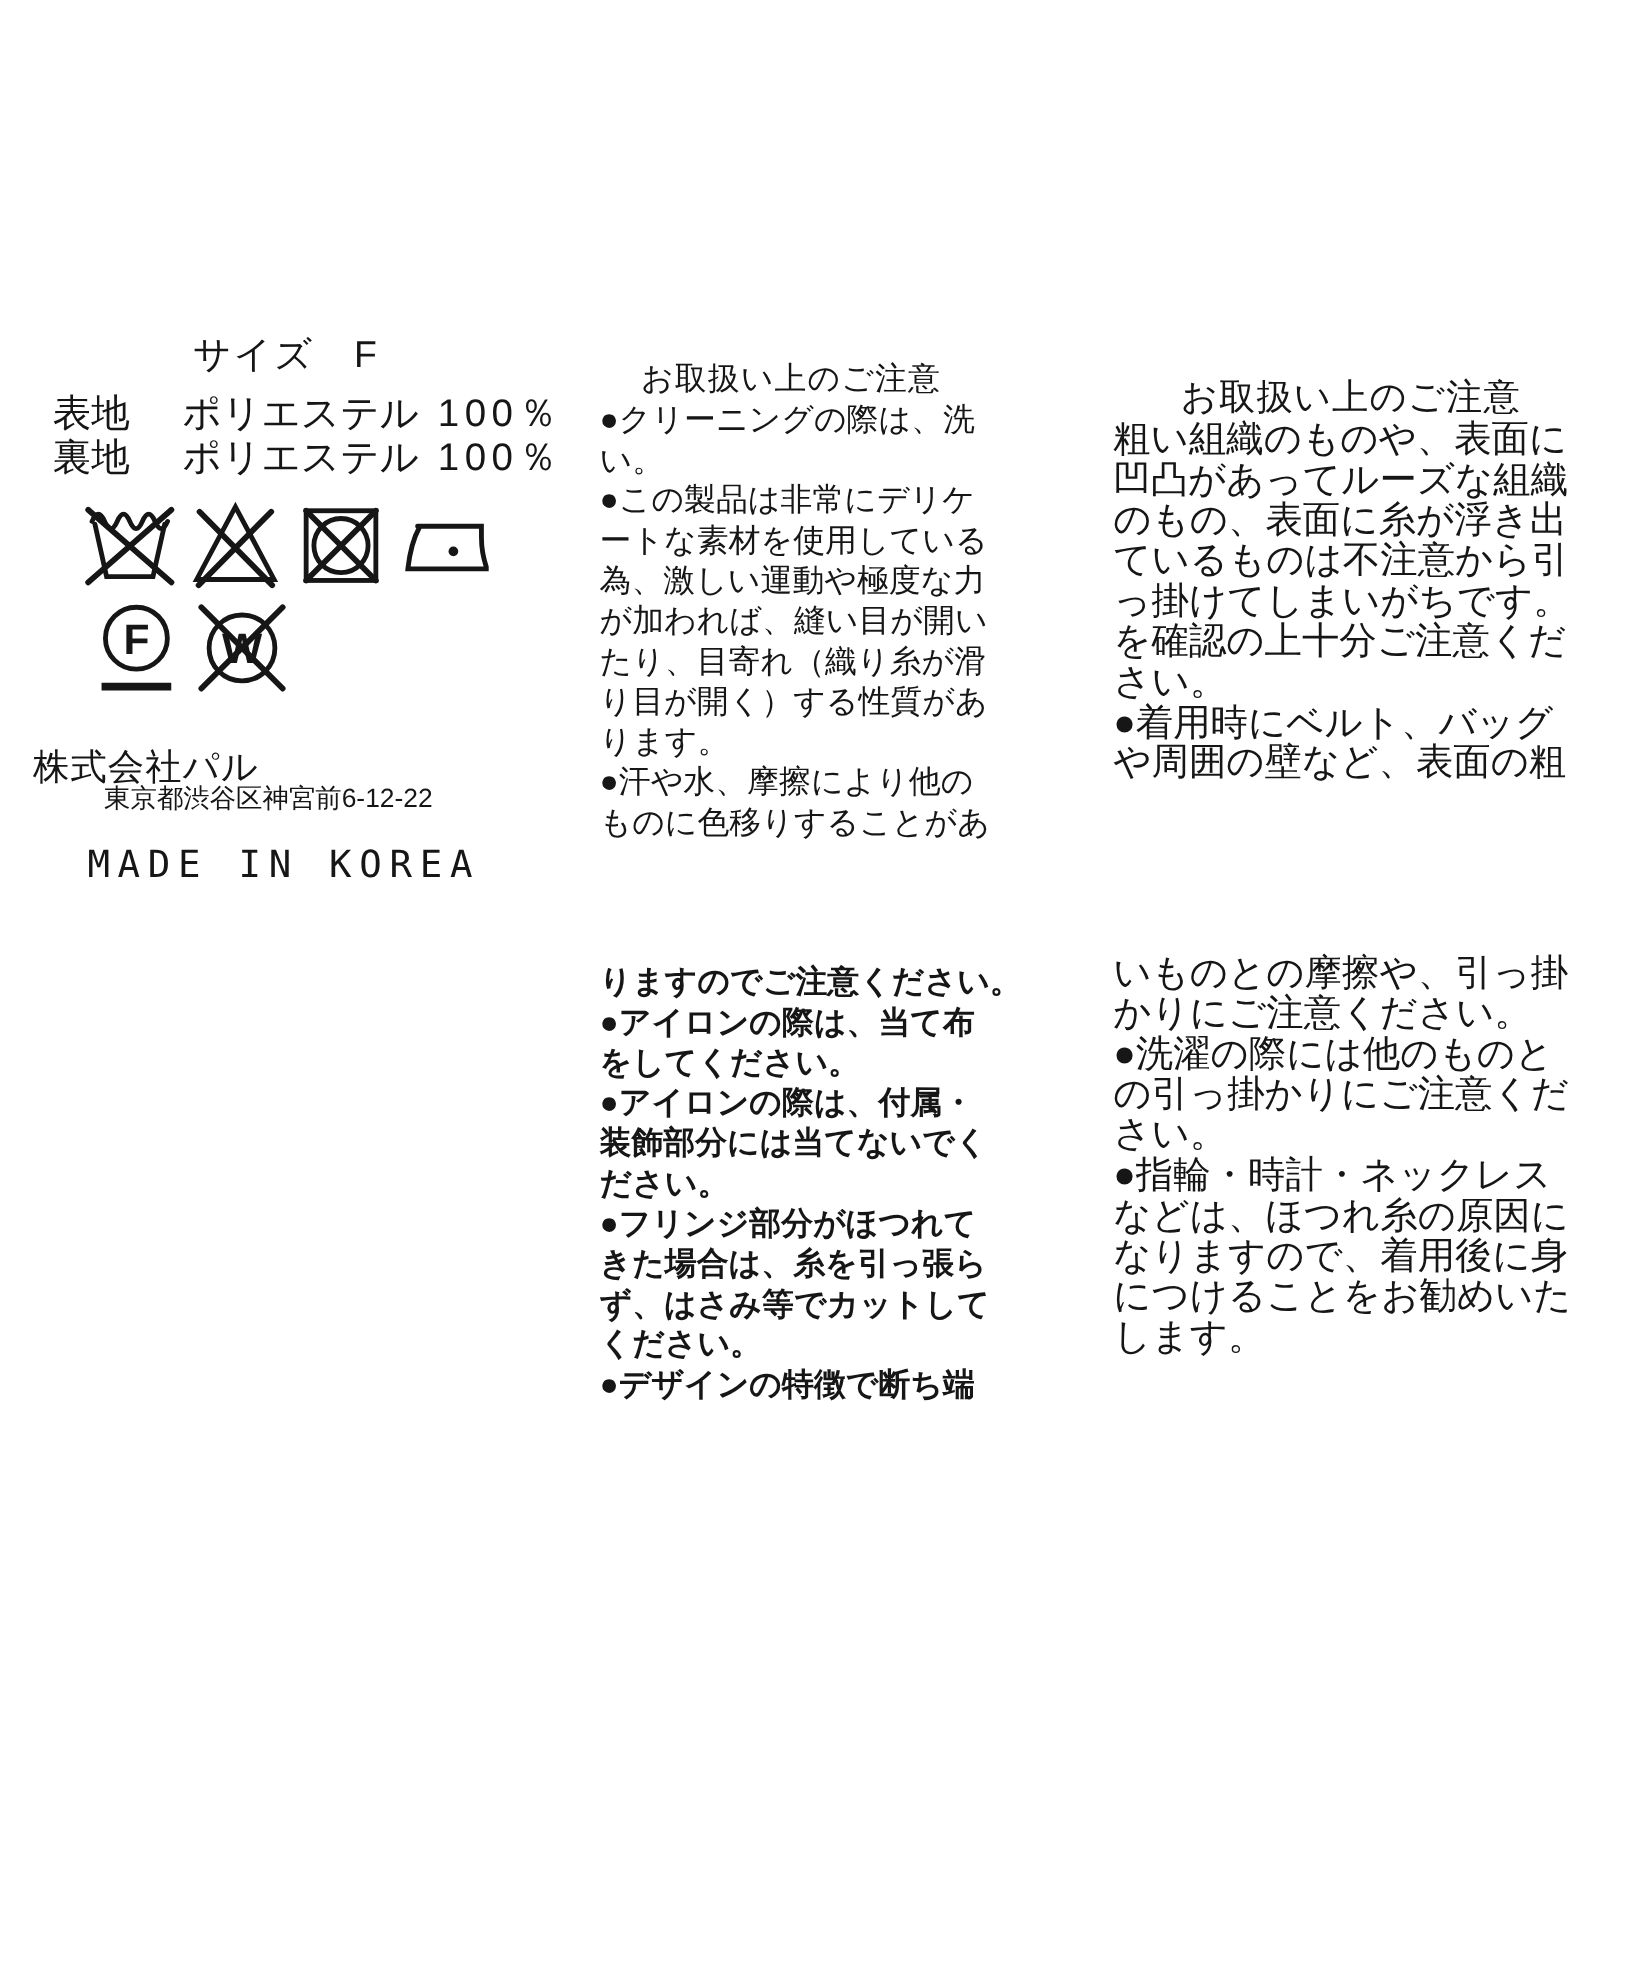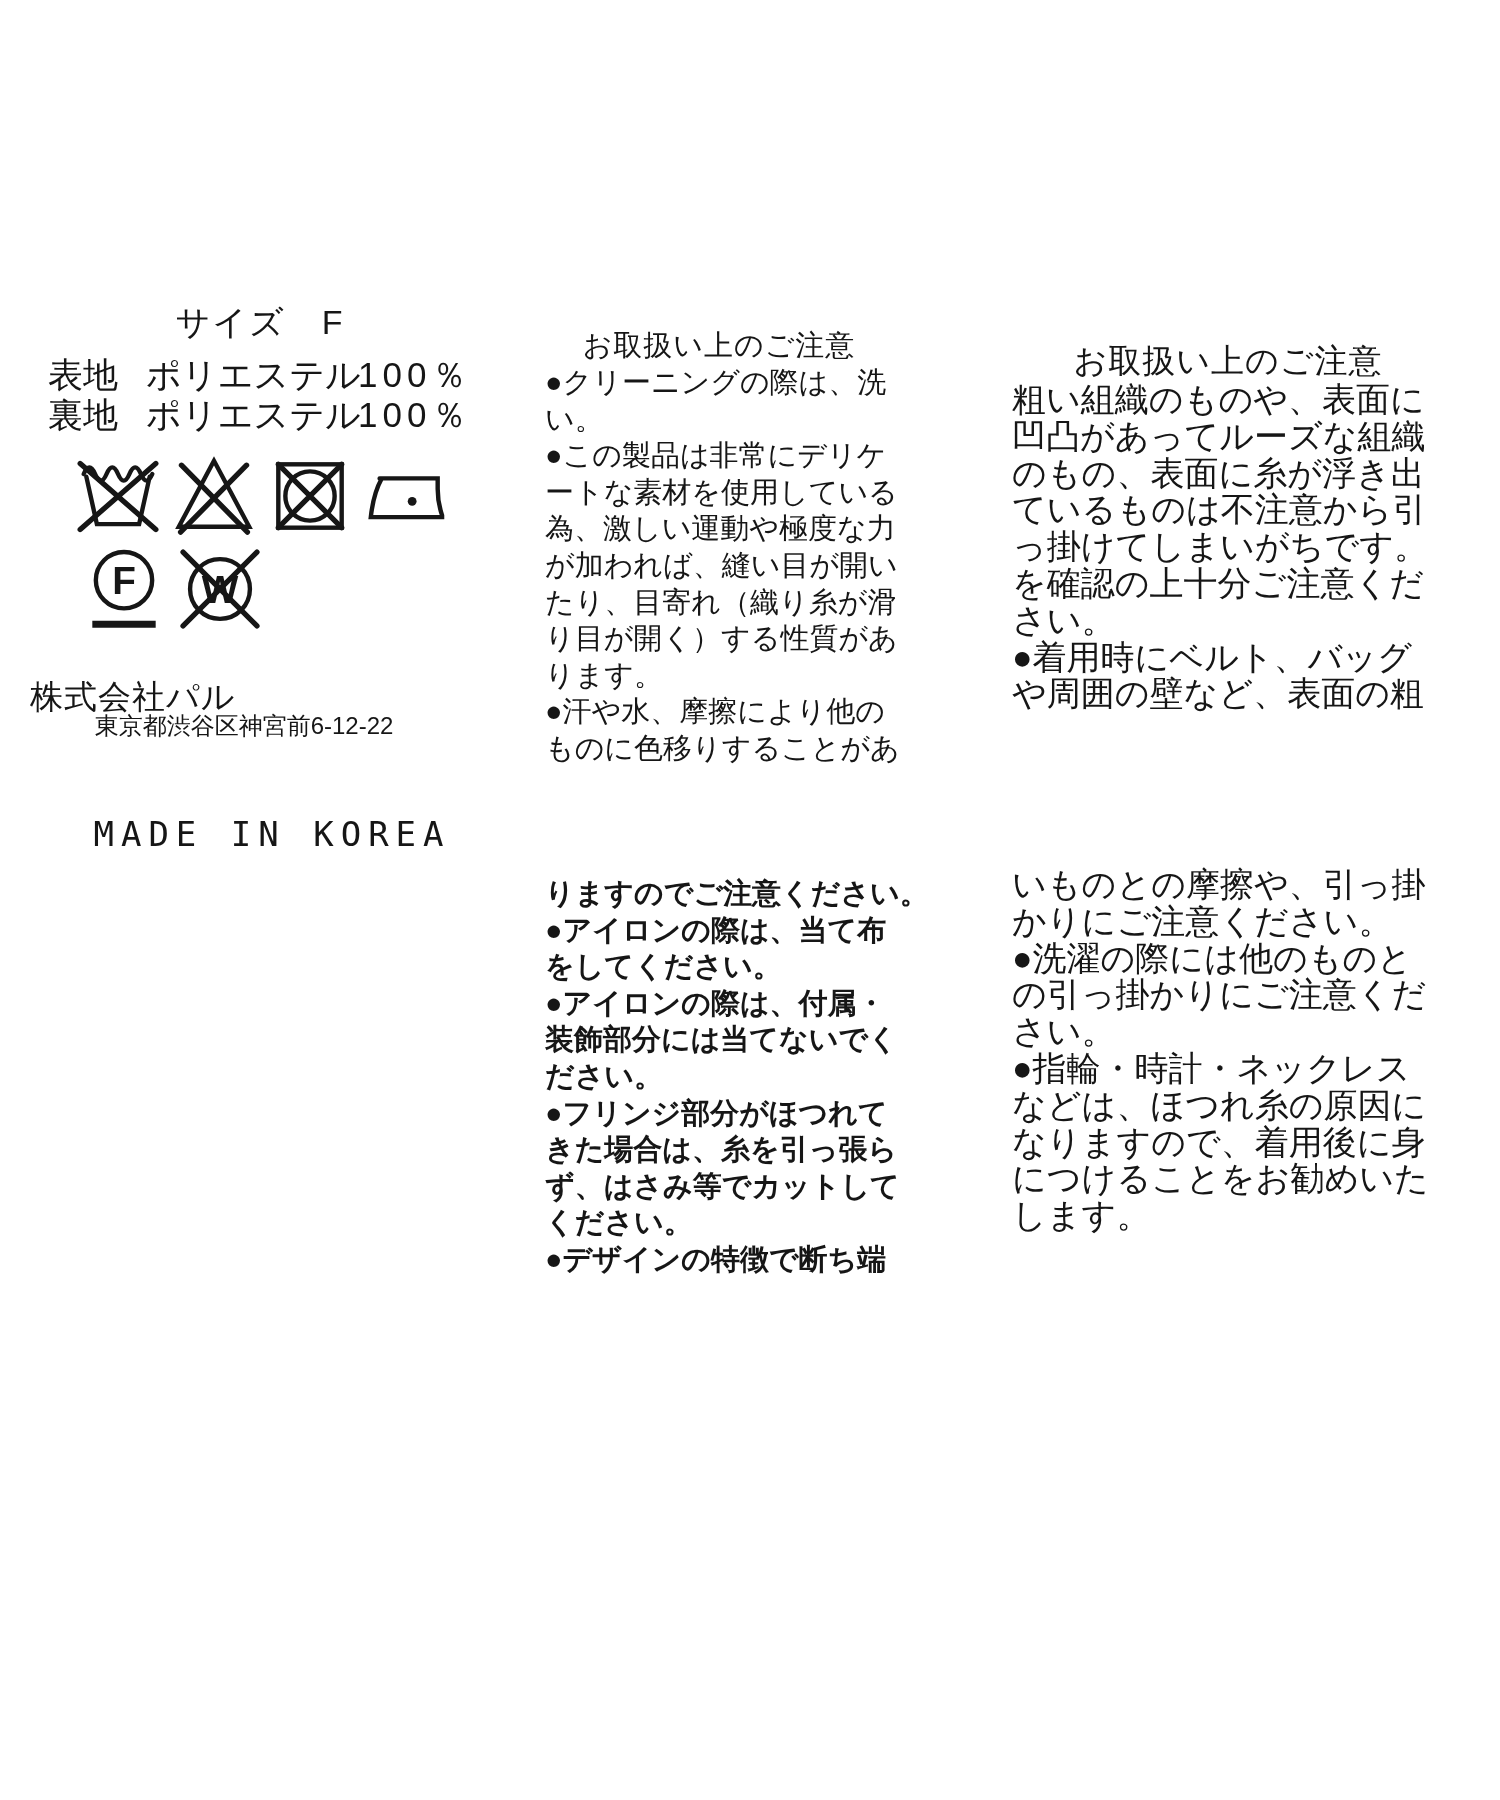--- a/index.html
+++ b/index.html
@@ -14,21 +14,21 @@
   }
   .abs{position:absolute;}
   .nowrap{white-space:nowrap;}
 
   
   .size-line{
     left:30px; top:300px; width:460px;
     font-size:34px; text-align:center; letter-spacing:2px;
   }
   .material-row{
-    left:48px; font-size:35px; display:flex; align-items:baseline;
+    left:48px; font-size:35px; display:flex; align-items:baseline;gap:20px;
   }
   .material-row .part{width:98px;}
   .material-row .fiber{width:212px;}
   .material-row .percent{letter-spacing:5px;}
   #mat-row-0{top:352px;}
   #mat-row-1{top:392px;}
 
   .care-row{display:flex; gap:4px;}
   #care-row-1{left:72px; top:452px;}
   #care-row-2{left:78px; top:545px;}
@@ -37,24 +37,23 @@
   .care-stroke{fill:none; stroke:#161616; stroke-width:5; stroke-linecap:round;}
   .care-x{fill:none; stroke:#161616; stroke-width:6; stroke-linecap:round;}
   .care-letter{
     font-family:"Liberation Sans","DejaVu Sans",sans-serif;
     font-size:44px; fill:#161616; font-weight:bold;
   }
 
   .company-line{left:30px; top:675px; width:460px; font-size:33px; text-align:left; letter-spacing:1px;}
   .address-line{left:14px; top:710px; width:460px; font-size:24px; text-align:center;}
   .origin-line{
-    left:42px; top:766px; width:460px;
+    left:28px; top:766px; width:460px;
     font-size:34px; text-align:center; letter-spacing:7px;
     font-family:"DejaVu Sans Mono","Liberation Mono",monospace;
-    margin-top:48px;
   }
 
   
   .mid-head{left:545px; top:327px; width:348px; font-size:29px; line-height:36.6px; text-align:center; letter-spacing:1px;}
   .mid-block{left:545px; width:360px; font-size:29px; line-height:36.6px;}
   #mid-b1{top:364px;}
   #mid-b2{top:875px;font-weight:bold;}
 
   
   .right-head{left:1012px; top:342px; width:432px; font-size:33px; line-height:37px; text-align:center; letter-spacing:1px;}

